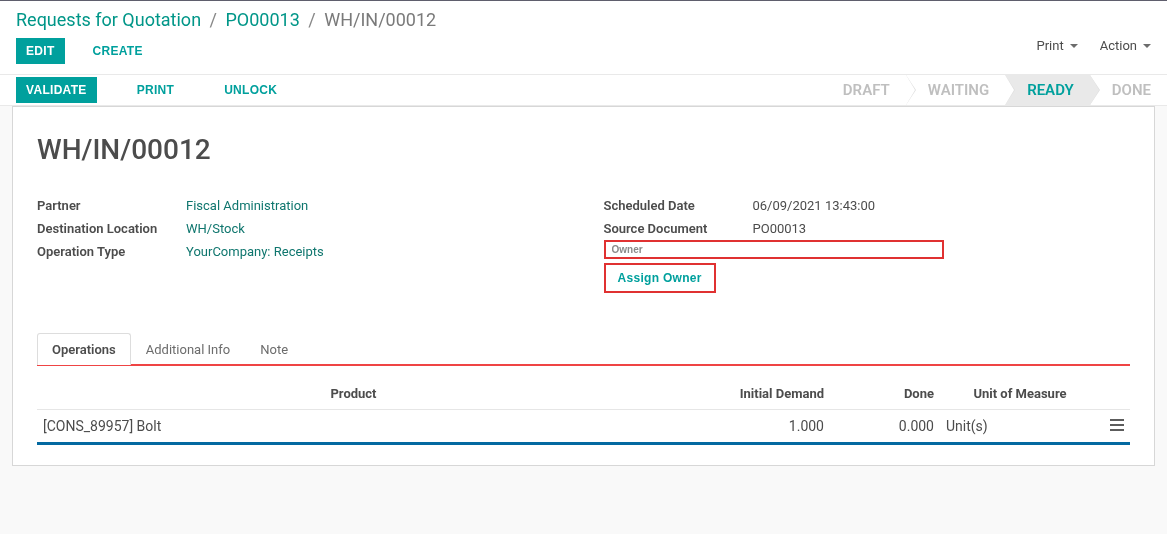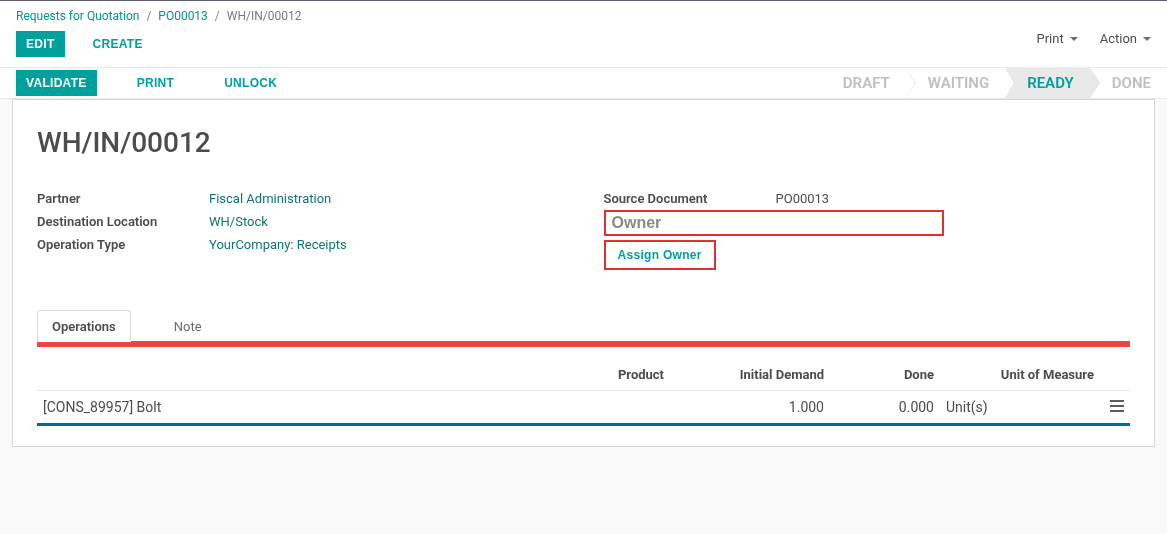--- a/index.html
+++ b/index.html
@@ -11,21 +11,21 @@
     width: 1167px;
   }
   .top-border { border-top: 1px solid #5f5e6d; }
   .breadcrumb-row {
     display: flex;
     align-items: center;
     padding: 8px 16px 4px 16px;
     background: #fff;
   }
   .breadcrumb {
-    font-size: 12px;
+    font-size: 18px;
     color: #7a7a7a;
   }
   .breadcrumb .link { color: #009688; cursor: pointer; }
   .breadcrumb .sep { color: #888; margin: 0 4px; }
   .breadcrumb .current { color: #7a7a7a; }
   .action-row {
     display: flex;
     align-items: flex-start;
     justify-content: space-between;
     padding: 4px 16px 10px 16px;
@@ -102,67 +102,67 @@
   .content-card {
     background: #fff;
     border: 1px solid #d7d7d7;
     margin: 0 12px;
     padding: 20px 24px;
   }
   .doc-title { font-size: 28px; color: #4c4c4c; font-weight: 500; margin: 6px 0 28px 0; }
   .fields-row { display: flex; gap: 40px; }
   .fields-col { flex: 1; }
   .field-line { display: flex; padding: 4px 0; font-size: 13px; }
-  .field-label { width: 172px; color: #4c4c4c; font-weight: 600; }
+  .field-label { width: 149px; color: #4c4c4c; font-weight: 600; }
   .field-value { color: #4c4c4c; }
   .field-value.link { color: #0f766e; cursor: pointer; }
   .owner-input-wrap {
     border: 2px solid #e03131;
     padding: 2px 6px;
     width: 340px;
     display: flex;
     align-items: center;
     position: relative;
   }
   .owner-input-wrap input {
     border: none;
     outline: none;
     width: 100%;
-    font-size: 16px;
+    font-size: 10px;
     color: #4c4c4c;
     background: transparent;
   }
   .owner-input-wrap input::placeholder { color: #8a8a8a; font-weight: 600; }
   .assign-owner-wrap {
     border: 2px solid #e03131;
     display: inline-block;
     margin-top: 4px;
   }
   .assign-owner-wrap button { padding: 6px 12px; }
-  .tabs { display: flex; border-bottom: 6px solid #ef4444; margin-top: 40px; gap: 28px; }
+  .tabs { display: flex; border-bottom: 2px solid #ef4444; margin-top: 40px; }
   .tab {
     padding: 8px 14px;
     font-size: 13px;
     color: #6c6c6c;
     cursor: pointer;
     border: 1px solid transparent;
     border-bottom: none;
     margin-bottom: -1px;
     border-top-left-radius: 3px;
     border-top-right-radius: 3px;
   }
   .tab.active {
     border-color: #ddd;
     background: #fff;
     color: #4c4c4c;
     font-weight: 600;
   }
   .table { width: 100%; border-collapse: collapse; margin-top: 12px; }
   .table th {
-    text-align: right;
+    text-align: center;
     font-size: 13px;
     font-weight: 700;
     color: #4c4c4c;
     padding: 8px 6px;
     border-bottom: 1px solid #e6e6e6;
   }
   .table th.num { text-align: right; }
   .table td {
     padding: 8px 6px;
     font-size: 14px;
@@ -233,34 +233,39 @@
         <div class="field-value link">WH/Stock</div>
       </div>
       <div class="field-line">
         <div class="field-label">Operation Type</div>
         <div class="field-value link">YourCompany: Receipts</div>
       </div>
     </div>
 
     <div class="fields-col">
       <div class="field-line">
+        <div class="field-label">Scheduled Date</div>
+        <div class="field-value">06/09/2021 13:43:00</div>
+      </div>
+      <div class="field-line">
         <div class="field-label">Source Document</div>
         <div class="field-value">PO00013</div>
       </div>
       <div class="owner-input-wrap">
         <input type="text" placeholder="Owner" style="">
       </div>
       <div class="assign-owner-wrap">
         <button class="btn btn-link">Assign Owner</button>
       </div>
     </div>
   </div>
 
   <div class="tabs">
     <div class="tab active">Operations</div>
+    <div class="tab">Additional Info</div>
     <div class="tab">Note</div>
   </div>
 
   <table class="table">
     <thead>
       <tr>
         <th>Product</th>
         <th class="num" style="width:160px">Initial Demand</th>
         <th class="num" style="width:110px">Done</th>
         <th style="width:160px">Unit of Measure</th>

